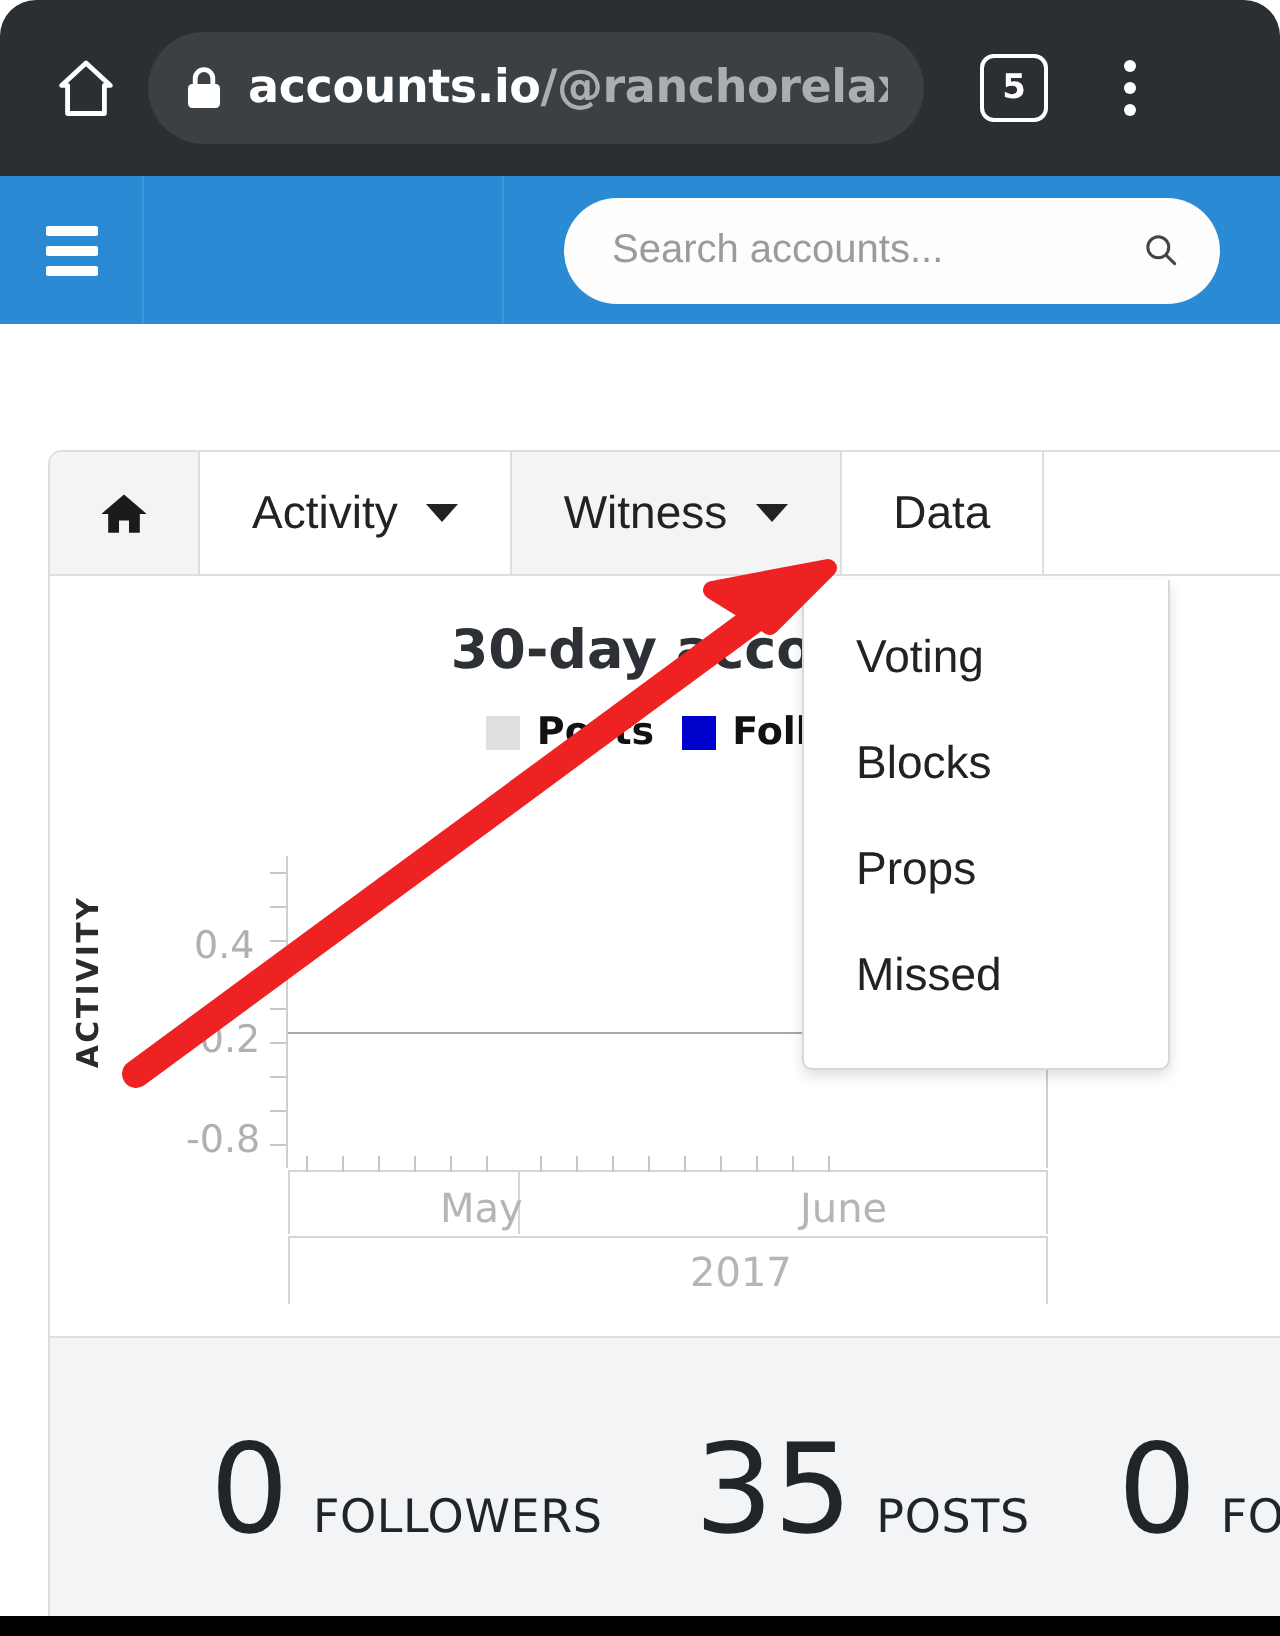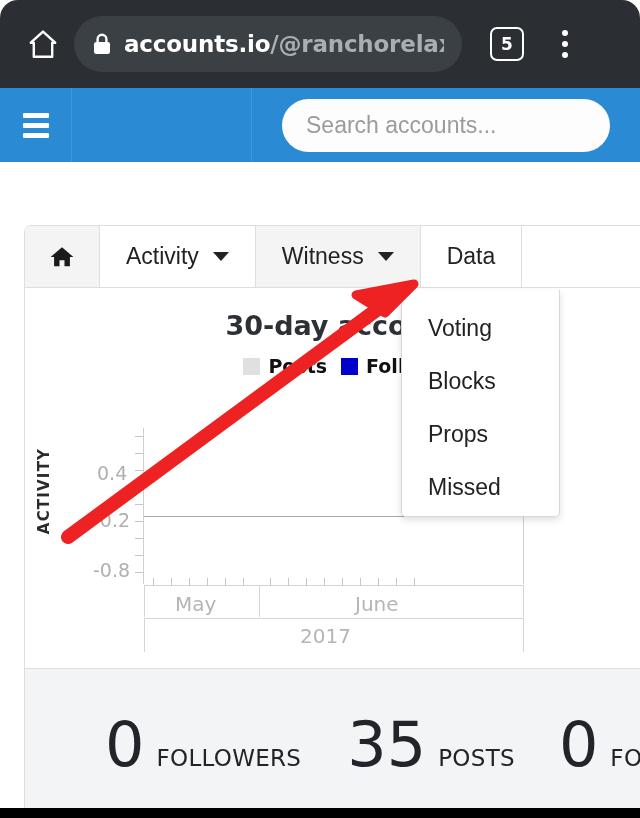--- a/index.html
+++ b/index.html
@@ -82,21 +82,21 @@
   .search-wrap {
     margin-left: 30px;
     width: 328px; height: 53px;
     background: #fdfdfd;
     border-radius: 27px;
     display: flex; align-items: center;
     padding: 0 20px 0 24px;
   }
   .search-input {
     flex: 1; border: none; outline: none; background: transparent;
-    font-size: 23px; color: #333;
+    font-size: 20px; color: #333;
     font-family: "Liberation Sans", sans-serif;
   }
   .search-input::placeholder { color: #9b9b9b; }
 
   
   .page-body {
     position: absolute; left: 0; top: 162px;
     width: 640px; height: 648px;
     background: #ffffff;
   }
@@ -154,42 +154,42 @@
     position: absolute;
     font-size: 15px; font-weight: 700; letter-spacing: 1.2px; color: #2b2b2b;
     font-family: "DejaVu Sans", sans-serif;
   }
   .axis-title.left { left: -24px; top: 54px; transform: rotate(-90deg); transform-origin: center; }
 
   .ytick { position: absolute; font-size: 19px; color: #b0b0b0; font-family: "DejaVu Sans", sans-serif; }
   .vline { position: absolute; background: #cfcfcf; width: 1px; }
   .hline { position: absolute; background: #a8a8a8; height: 1px; }
   .tickmark { position: absolute; background: #c6c6c6; }
-  .xlabel { position: absolute; font-size: 20px; color: #b5b5b5; font-family: "DejaVu Sans", sans-serif; }
+  .xlabel { position: absolute; font-size: 20px; color: #b5b5b5; font-family: "DejaVu Sans", sans-serif; margin-left: 45px; }
 
   
   .stats {
     display: flex; align-items: center;
     height: 152px; background: #f2f4f5; border-top: 1px solid #dedede;
     border-bottom-left-radius: 6px;
   }
   .stat { display: flex; align-items: baseline; gap: 12px; }
   .stat-num { font-size: 62px; color: #212529; font-weight: 400; font-family: "DejaVu Sans", sans-serif; line-height: 1; }
   .stat-label { font-size: 23px; color: #212529; font-weight: 400; font-family: "DejaVu Sans", sans-serif; letter-spacing: 0.3px; }
 
   
   .dropdown {
     position: absolute; left: 401px; top: 290px;
-    width: 159px;
+    width: 184px;
     background: #ffffff;
     border: 1px solid #d8d8d8;
     border-top: none;
     border-radius: 0 0 5px 5px;
     box-shadow: 0 3px 7px rgba(0,0,0,0.13);
-    padding: 12px 0 2px 0;
+    padding: 12px 0 20px 0;
     z-index: 30;
   }
   .dd-item {
     padding: 13px 0 13px 26px;
     font-size: 23px; color: #222;
     font-family: "Liberation Sans", sans-serif;
     white-space: nowrap;
   }
 
   

